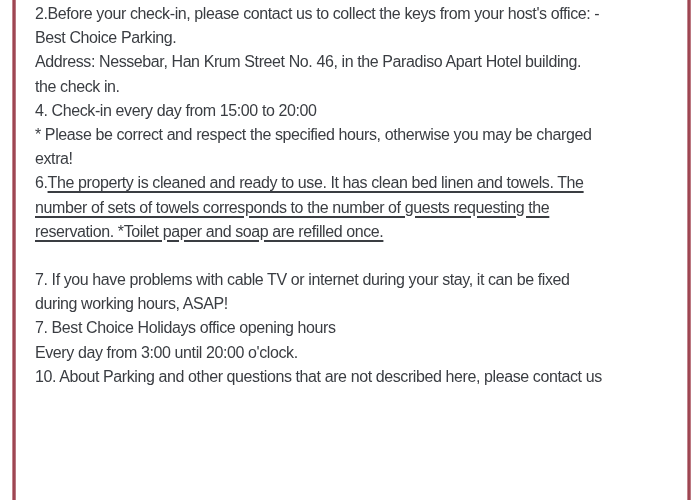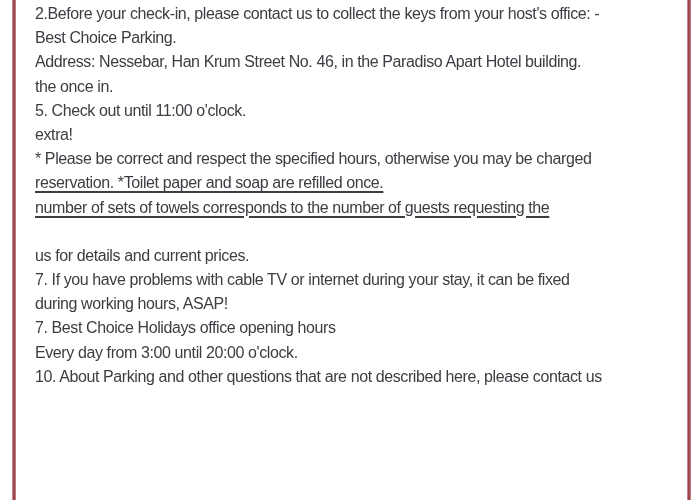--- a/index.html
+++ b/index.html
@@ -58,27 +58,27 @@
 <body>
 
 <div class="page">
   <div class="vline vline-left"></div>
   <div class="vline vline-right"></div>
 
   <div class="content">
     <div class="line"><span>2.Before your check-in, please contact us to collect the keys from your host's office: -</span></div>
     <div class="line"><span>Best Choice Parking.</span></div>
     <div class="line"><span>Address: Nessebar, Han Krum Street No. 46, in the Paradiso Apart Hotel building.</span></div>
-    <div class="line"><span>the once in.</span></div>
-    <div class="line"><span>5. Check out until 11:00 o'clock.</span></div>
+    <div class="line"><span>the check in.</span></div>
+    <div class="line"><span>4. Check-in every day from 15:00 to 20:00</span></div>
+    <div class="line"><span>* Please be correct and respect the specified hours, otherwise you may be charged</span></div>
     <div class="line"><span>extra!</span></div>
-    <div class="line"><span>* Please be correct and respect the specified hours, otherwise you may be charged</span></div>
+    <div class="line"><span>6.</span><span class="u">The property is cleaned and ready to use. It has clean bed linen and towels. The</span></div>
+    <div class="line"><span class="u">number of sets of towels corresponds to the number of guests requesting the</span></div>
     <div class="line"><span class="u">reservation. *Toilet paper and soap are refilled once.</span></div>
-    <div class="line"><span class="u">number of sets of towels corresponds to the number of guests requesting the</span></div>
     <div class="line"><span></span></div>
-    <div class="line"><span>us for details and current prices.</span></div>
     <div class="line"><span>7. If you have problems with cable TV or internet during your stay, it can be fixed</span></div>
     <div class="line"><span>during working hours, ASAP!</span></div>
     <div class="line"><span>7. Best Choice Holidays office opening hours</span></div>
     <div class="line"><span>Every day from 3:00 until 20:00 o'clock.</span></div>
     <div class="line"><span>10. About Parking and other questions that are not described here, please contact us</span></div>
   </div>
 </div>
 
 </body></html>

